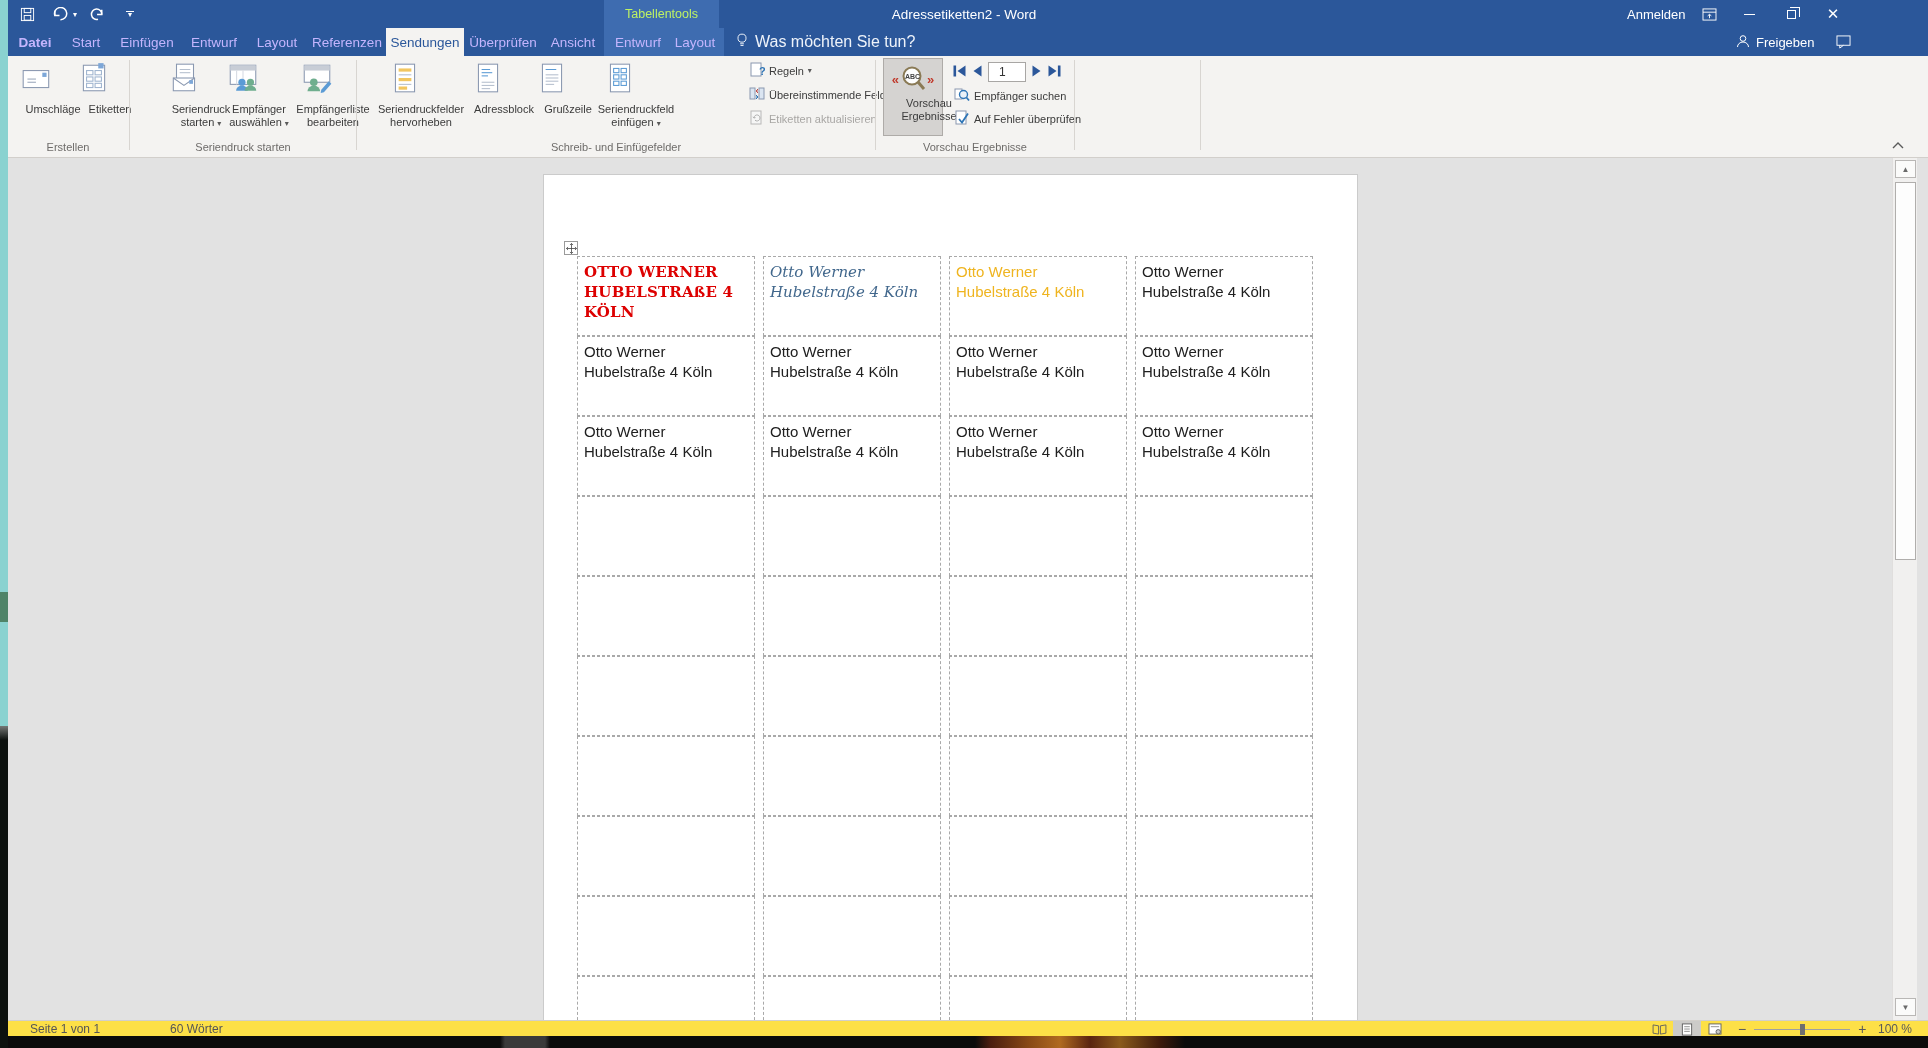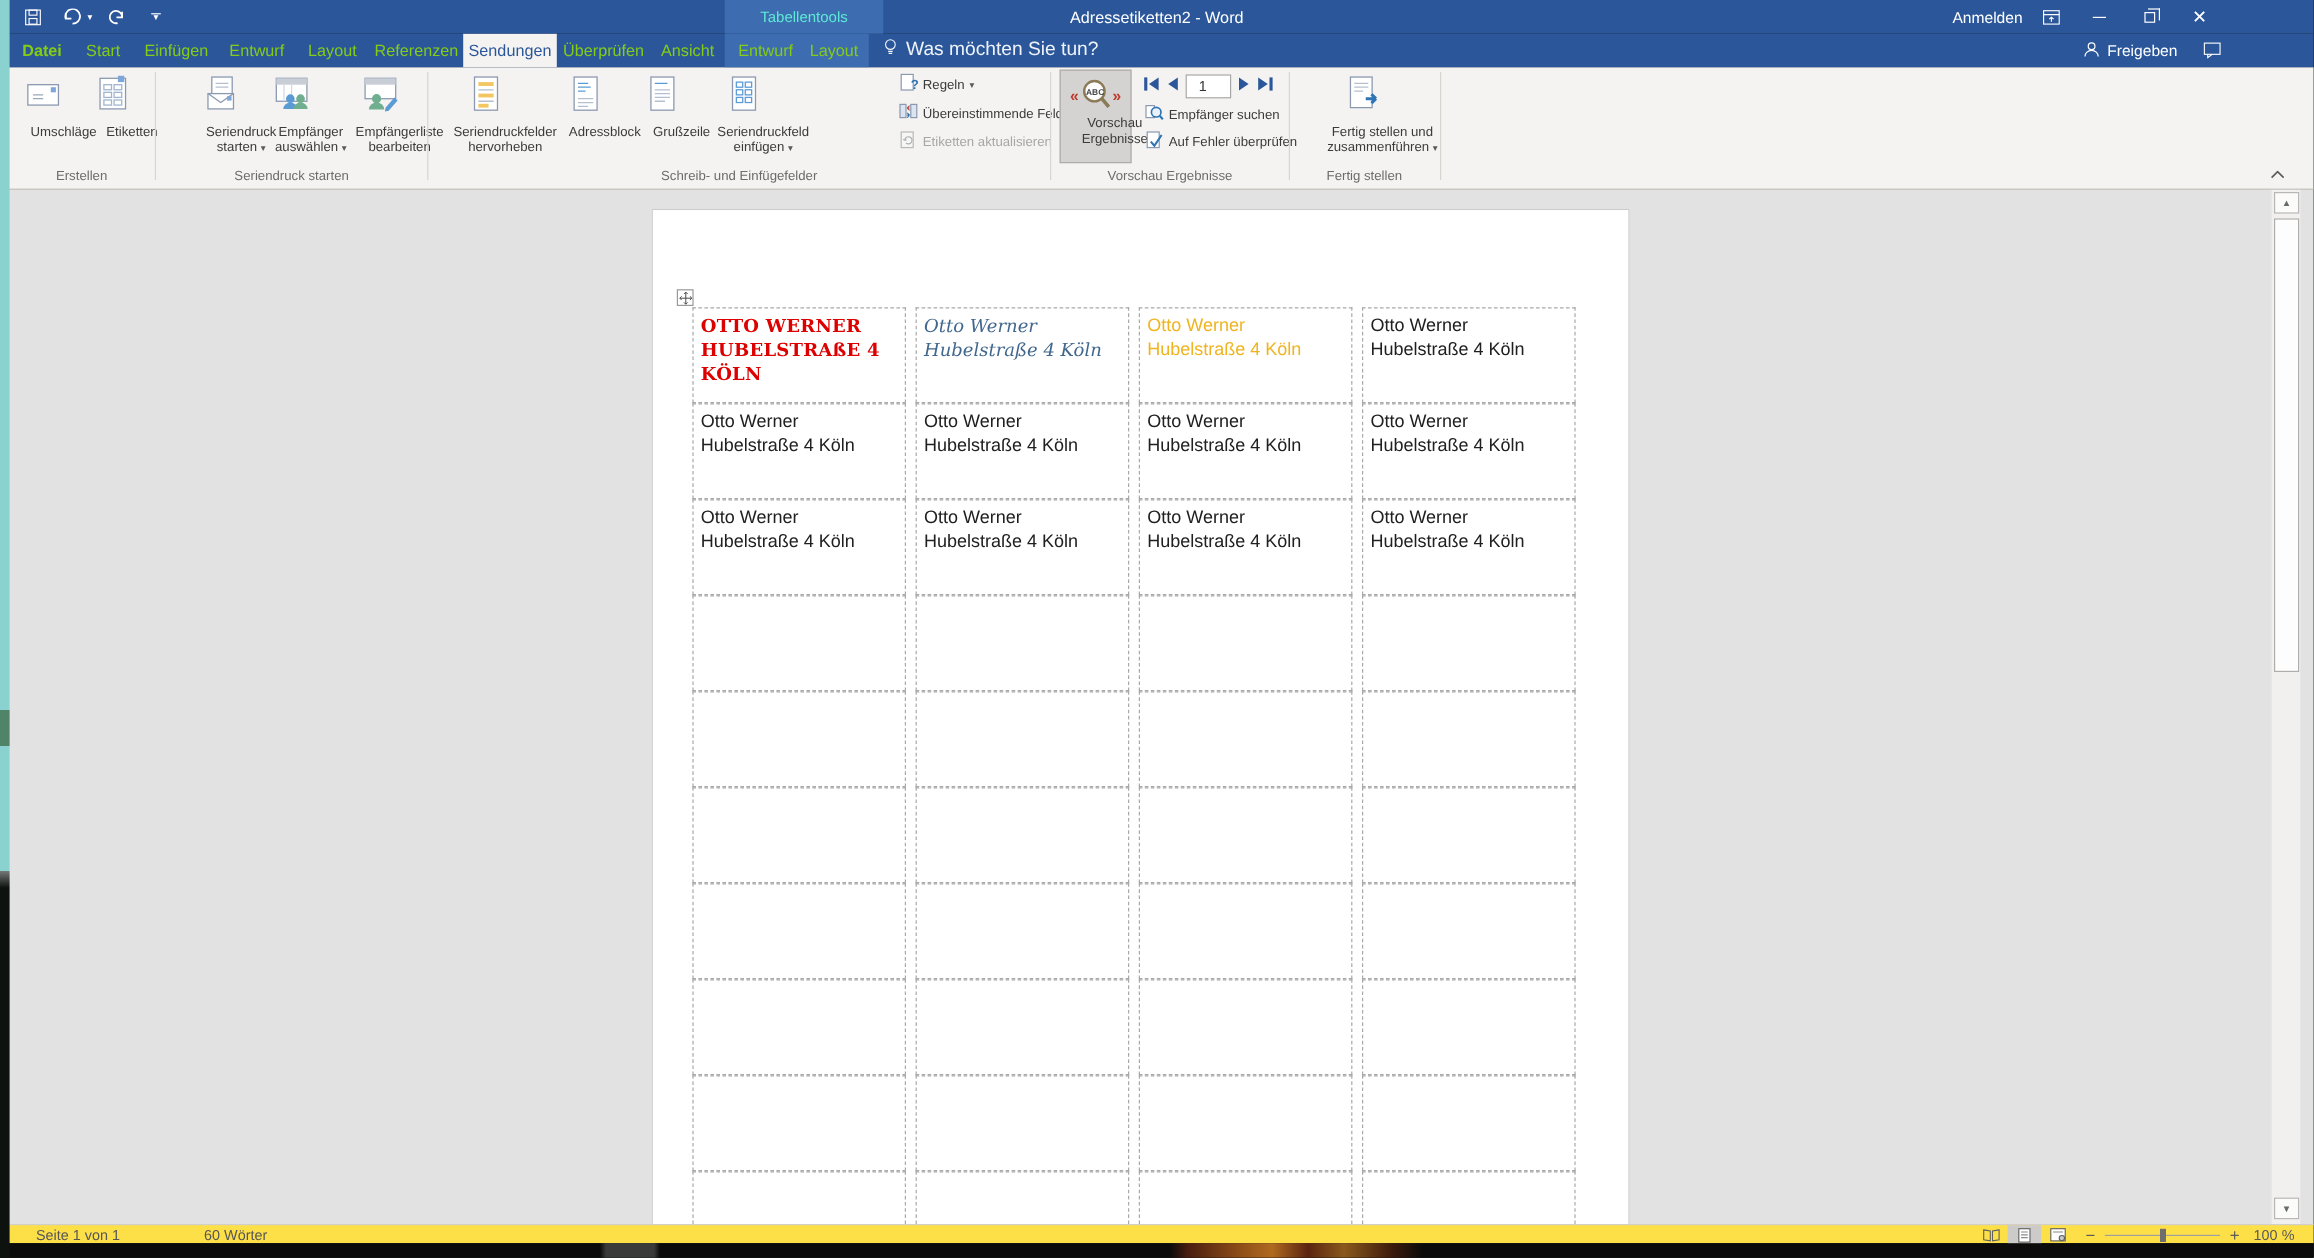--- a/index.html
+++ b/index.html
@@ -14,36 +14,36 @@
   .bottom-strip { position:absolute; left:0; top:1036px; width:1928px; height:12px; z-index:55;
     background:linear-gradient(to right,#0b0b0b 0,#0b0b0b 500px,#3a3a3a 505px,#3a3a3a 545px,
       #0b0b0b 550px,#0b0b0b 975px,#4a1d10 990px,#8a4a16 1030px,#b06a20 1060px,#5a2410 1090px,
       #8a5a1c 1120px,#3d1a0c 1160px,#0b0b0b 1185px,#0b0b0b 1928px); }
 
   
   .titlebar { position:absolute; left:0; top:0; width:1928px; height:28px; background:#2b579a; z-index:10; }
   .qat { position:absolute; left:16px; top:0; height:28px; display:flex; align-items:center; gap:10px; }
   .qbtn { width:22px; height:22px; display:flex; align-items:center; justify-content:center; color:#fff; }
   .qcaret { color:#fff; font-size:8px; margin-left:-7px; }
-  .ctxhdr { position:absolute; left:604px; top:0; width:132px; height:28px; background:#3e6cb0;
-            color:#5eead4; font-size:12.5px; display:flex; align-items:center; justify-content:center; }
+  .ctxhdr { position:absolute; left:604px; top:0; width:115px; height:28px; background:#3e6cb0;
+            color:#bef264; font-size:12.5px; display:flex; align-items:center; justify-content:center; }
   .wtitle { position:absolute; left:50%; transform:translateX(-50%); top:0; height:28px; display:flex;
             align-items:center; color:#fff; font-size:13.5px; white-space:nowrap; }
   .signin { position:absolute; left:1627px; top:0; height:28px; display:flex; align-items:center;
             color:#fff; font-size:13px; }
   .wctl { position:absolute; top:0; width:34px; height:28px; display:flex; align-items:center; justify-content:center; color:#fff; }
   .ic-min i { display:block; width:11px; border-top:1px solid #fff; }
   .ic-restore i { display:block; width:9px; height:9px; border:1px solid #fff; position:relative; background:#2b579a; }
   .ic-restore i:before { content:""; position:absolute; left:2px; top:-4px; width:9px; height:9px; border:1px solid #fff; border-bottom:none; border-left:none; }
   .ic-close { font-size:15px; }
 
   
   .tabrow { position:absolute; left:0; top:28px; width:1928px; height:28px; background:#2b579a; z-index:9; }
   .tab { position:absolute; top:0; height:28px; display:flex; align-items:center; justify-content:center;
-         color:#84cc16; font-size:13.5px; white-space:nowrap; }
+         color:#c4b5fd; font-size:13.5px; white-space:nowrap; }
   .tab.active { background:#f4f3f1; color:#2b579a; }
   .ctxbg { position:absolute; left:604px; top:0; width:120px; height:28px; background:#3e6cb0; }
   .tellme { position:absolute; left:736px; top:0; height:28px; display:flex; align-items:center; gap:7px;
             color:#eef3fa; font-size:16px; }
   .share { position:absolute; left:1736px; top:0; height:28px; display:flex; align-items:center; gap:6px;
            color:#fff; font-size:13px; }
   .commentbtn { position:absolute; left:1828px; top:0; height:28px; width:30px; display:flex; align-items:center; justify-content:center; }
 
   
   .ribbon { position:absolute; left:0; top:56px; width:1928px; height:102px; background:#f4f3f1;
@@ -408,37 +408,20 @@
               <rect x="2" y="1" width="10" height="13" fill="#fff" stroke="#8a98b0"></rect>
               <path d="M5,9 L8,12.5 L14,3.5" fill="none" stroke="#2e75b6" stroke-width="1.8"></path>
             </svg>
         </span>
         <span>Auf Fehler überprüfen</span>
       </div>
       <div class="gname">Vorschau Ergebnisse</div>
     </div>
     <div class="gsep" style="left:1074px;"></div>
 
-    <div class="rgroup" style="left:1076px;width:122px;">
-      <div class="bigrow" style="left:4px;">
-        <div class="bigbtn" style="width:112px;">
-          <span>
-            <svg width="34" height="34" viewBox="0 0 32 32">
-                <rect x="6" y="3" width="17" height="24" fill="#fff" stroke="#8a98b0"></rect>
-                <line x1="9" y1="8" x2="20" y2="8" stroke="#b5bfce"></line>
-                <line x1="9" y1="11" x2="20" y2="11" stroke="#b5bfce"></line>
-                <line x1="9" y1="14" x2="16" y2="14" stroke="#b5bfce"></line>
-                <path d="M18,20 L26,20 M26,20 L22.5,16.5 M26,20 L22.5,23.5" fill="none" stroke="#2e75b6" stroke-width="2.4"></path>
-              </svg>
-          </span>
-          <span class="blabel"><span>Fertig stellen und</span><br><span>zusammenführen</span> <span class="dd">▾</span></span>
-        </div>
-      </div>
-      <div class="gname">Fertig stellen</div>
-    </div>
     <div class="gsep" style="left:1200px;"></div>
 
     <div class="chev">
       <svg width="12" height="7" viewBox="0 0 12 7">
           <polyline points="1,6 6,1 11,6" fill="none" stroke="#5a5a5a" stroke-width="1.4"></polyline>
         </svg>
     </div>
   </div>
 
   <div class="docarea">

